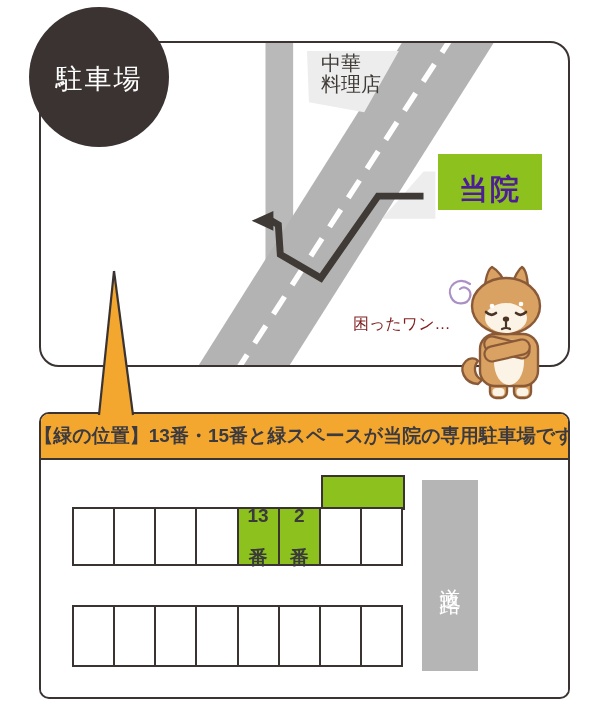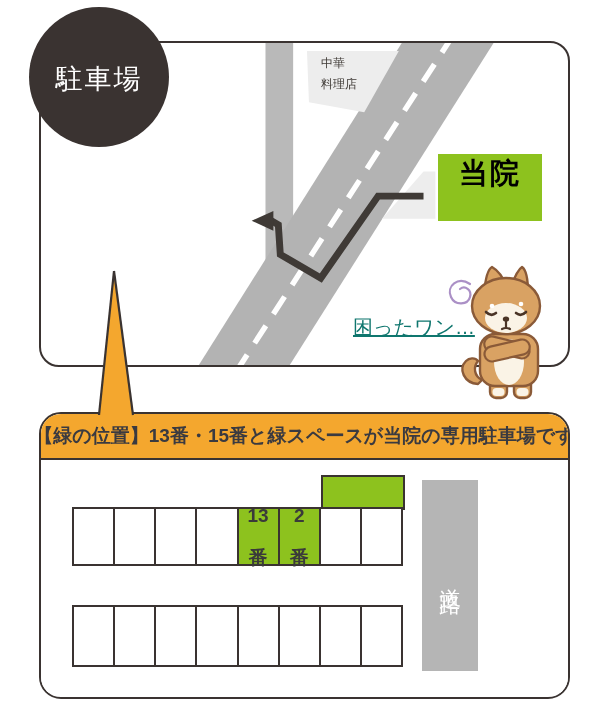--- a/index.html
+++ b/index.html
@@ -7,50 +7,50 @@
   body { font-family:"Liberation Sans","DejaVu Sans",sans-serif; }
   .canvas { position:relative; width:600px; height:728px; background:#fff; overflow:hidden; }
 
   
   .map-panel {
     position:absolute; left:39px; top:41px; width:531px; height:326px;
     background:#fff; border:2.5px solid #3a3331; border-radius:20px; overflow:hidden; z-index:1;
   }
   .map-art { position:absolute; left:0; top:0; width:100%; height:100%; }
   .restaurant-label {
-    position:absolute; left:280px; top:10px; color:#3f3a36; font-size:12px;
+    position:absolute; left:280px; top:10px; color:#3f3a36; font-size:20px;
     line-height:21px; font-weight:500; z-index:2;
   }
   .clinic-box {
-    position:absolute; left:397px; top:111px; width:104px; height:67px;
-    background:#8dc21e; color:#000000; font-size:29px; font-weight:bold; letter-spacing:2px;
-    display:flex; align-items:flex-start; justify-content:center; z-index:2;
+    position:absolute; left:397px; top:111px; width:104px; height:56px;
+    background:#8dc21e; color:#4c1d95; font-size:29px; font-weight:bold; letter-spacing:2px;
+    display:flex; align-items:flex-end; justify-content:center; z-index:2;
   }
   .garage-box {
     position:absolute; left:20px; top:136px; width:192px; height:82px;
     background:#f4a72e; color:#44404b; font-size:20px; font-weight:500; line-height:29px;
     display:flex; flex-direction:column; align-items:center; justify-content:center; z-index:2;
   }
   .dog-speech {
-    position:absolute; left:312px; top:271px; width:140px; color:#0f766e;
-    font-size:20px; font-weight:500; z-index:2; white-space:nowrap;text-decoration:underline;
+    position:absolute; left:312px; top:271px; width:140px; color:#7f1d1d;
+    font-size:16px; font-weight:500; z-index:2; white-space:nowrap;
   }
 
   
   .title-circle {
     position:absolute; left:29px; top:7px; width:140px; height:140px; border-radius:50%;
     background:#3a3331; color:#fff; z-index:5;
     display:flex; flex-direction:row; align-items:center; justify-content:center;
     font-size:27px; line-height:33px; letter-spacing:2px; padding-top:4px;
   }
 
   
   .bottom-panel {
     position:absolute; left:39px; top:412px; width:531px; height:287px;
-    border:2.5px solid #3a3331; border-radius:22px; background:#fff; overflow:hidden; z-index:2;
+    border:2.5px solid #3a3331; border-radius:10px; background:#fff; overflow:hidden; z-index:2;
   }
   .banner {
     height:46px; background:#f4a72e; border-bottom:2.5px solid #3a3331;
     display:flex; align-items:center; justify-content:center;
     color:#3a3a40; font-size:19px; font-weight:bold; white-space:nowrap;
   }
   .lot { position:relative; width:100%; height:233px; background:#fff; }
   .green-space {
     position:absolute; left:280px; top:15px; width:84px; height:34.5px;
     background:#8dc21e; border:2.5px solid #3a3331;

